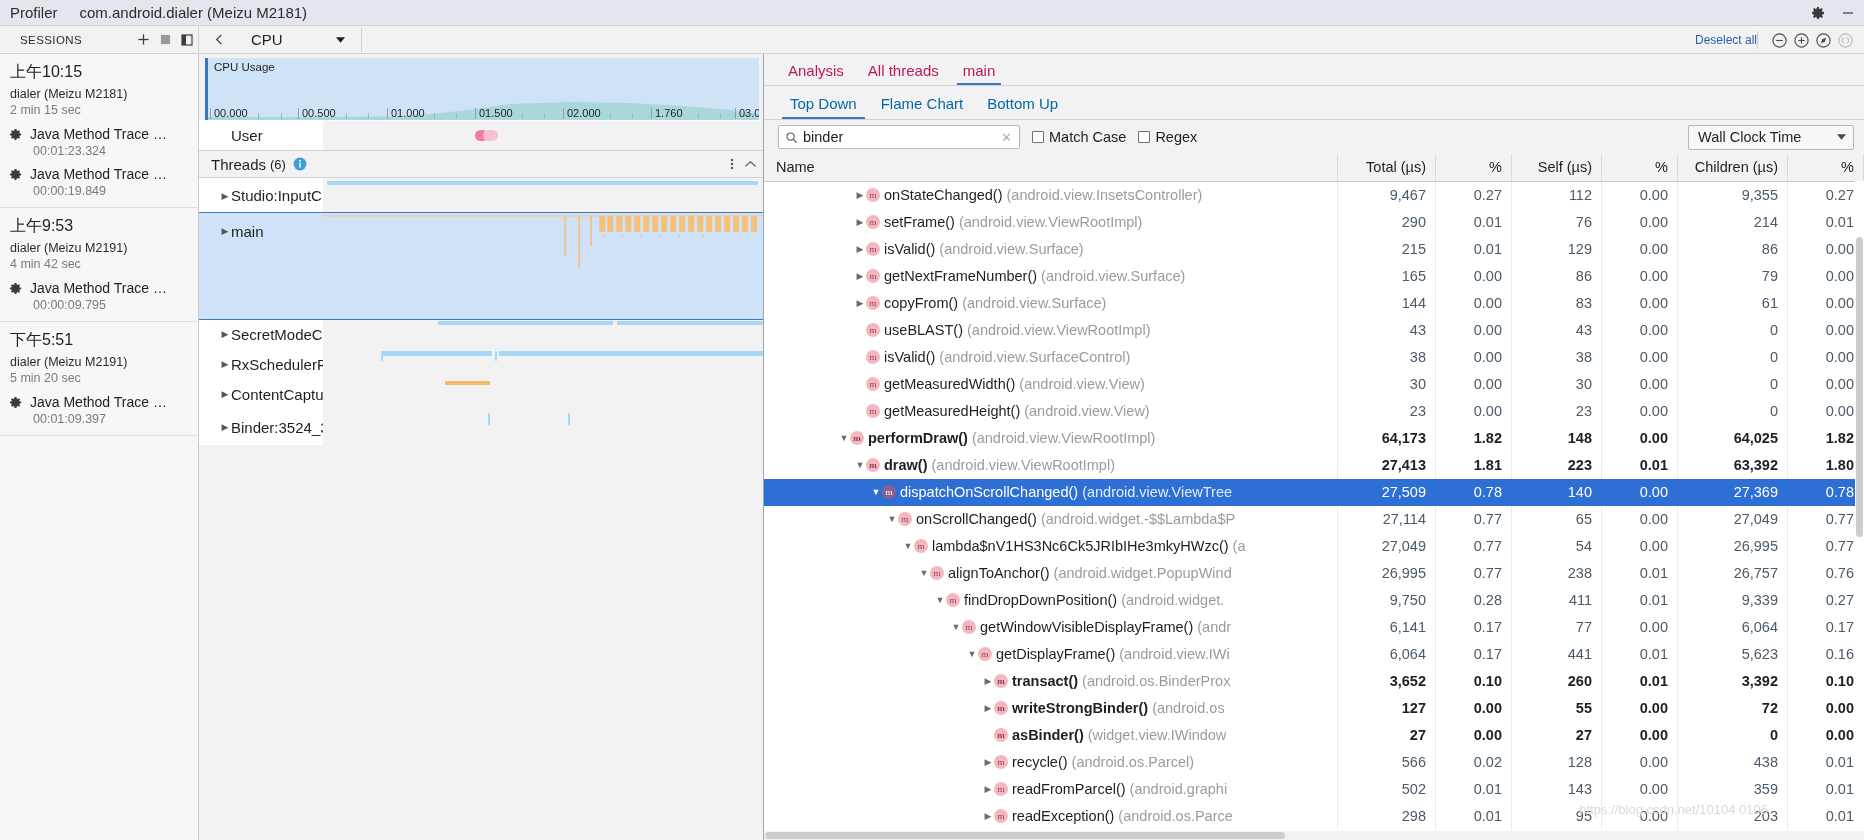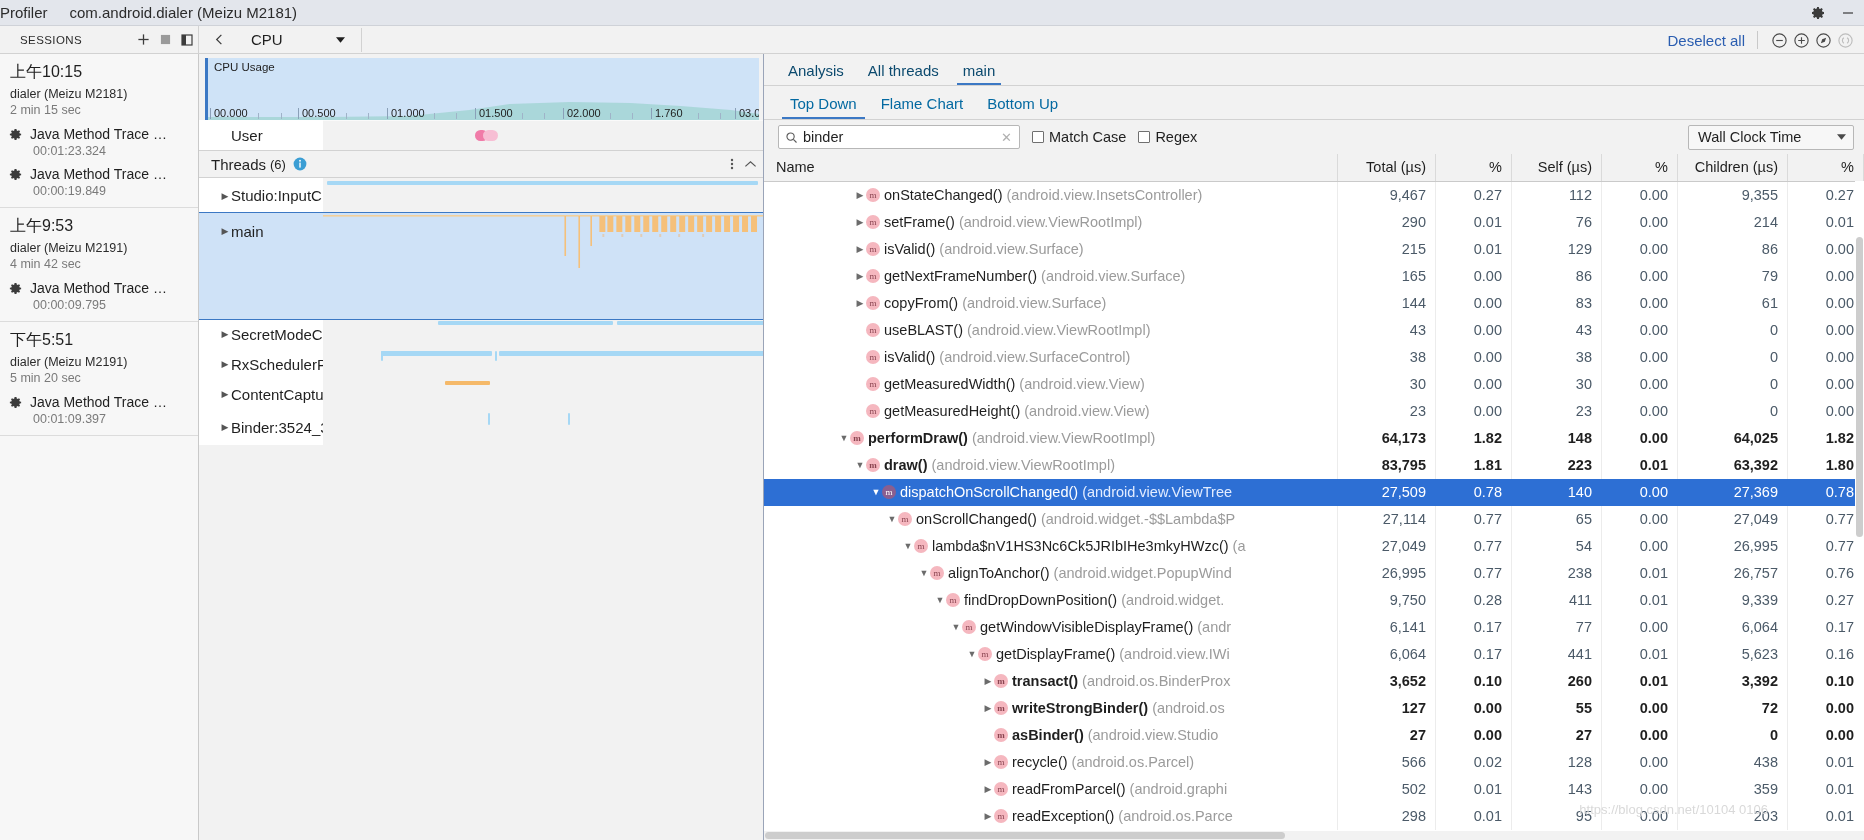--- a/index.html
+++ b/index.html
@@ -9,21 +9,21 @@
     font-family: "Liberation Sans", "DejaVu Sans", sans-serif;
     font-size: 14px;
     color: #1f1f1f;
     overflow: hidden;
   }
   .app { width:1864px; height:840px; position:relative; display:flex; flex-direction:column; }
 
   
   .titlebar {
     height: 26px; background:#e3e6ec; display:flex; align-items:center;
-    border-bottom:1px solid #cfd2d8; flex:0 0 26px;
+    padding-left: 10px; border-bottom:1px solid #cfd2d8; flex:0 0 26px;
     position:relative;
   }
   .titlebar .tb-label { font-size:15px; color:#2b2b2b; }
   .titlebar .tb-title { font-size:15px; color:#2b2b2b; margin-left:22px; }
   .titlebar .tb-right { position:absolute; right:8px; top:0; height:26px; display:flex; align-items:center; gap:14px; }
   .tb-ic { width:16px; height:16px; color:#3b3b3b; display:block; }
 
   
   .toolbar { height: 28px; background:#f2f2f2; display:flex; align-items:center; border-bottom:1px solid #d2d2d2; flex:0 0 28px; position:relative;}
   .sessions-tools { width:199px; height:28px; display:flex; align-items:center; border-right:1px solid #d2d2d2; }
@@ -31,21 +31,21 @@
   .st-btn { width:22px; height:22px; display:flex; align-items:center; justify-content:center; color:#3c3c3c; }
   .cpu-tools { display:flex; align-items:center; gap:0px; padding-left:6px; }
   .back-btn { width:28px; height:26px; display:flex; align-items:center; justify-content:center; color:#3c3c3c; }
   .cpu-select {
     margin-left:10px; height:24px; min-width:108px; display:flex; align-items:center;
     justify-content:space-between; padding:0 6px 0 8px; font-size:15px; color:#1f1f1f;
   }
   .cpu-select .caret { margin-left:22px; }
   .tb-sep { width:1px; height:24px; background:#d2d2d2; margin-left:10px; }
   .toolbar-right { position:absolute; right:8px; top:0; height:28px; display:flex; align-items:center; gap:0; }
-  .deselect { color:#2a5db0; font-size:15px; margin-right:12px; cursor:pointer; }
+  .deselect { color:#2a5db0; font-size:12px; cursor:pointer; }
   .vsep { width:1px; height:18px; background:#c9c9c9; margin-right:10px; }
   .zoom-ic { width:22px; height:22px; display:flex; align-items:center; justify-content:center; color:#4a4a4a; }
   .zoom-ic.disabled { color:#bdbdbd; }
 
   
   .body { flex:1; display:flex; min-height:0; }
 
   
   .sessions { width:199px; background:#f7f7f7; border-right:1px solid #c9c9c9; overflow:hidden; }
   .session-block { border-bottom:1px solid #dcdcdc; padding:6px 0 7px 0; }
@@ -88,21 +88,21 @@
   .thread-label .tri { position:absolute; left:20px; color:#555; font-size:9px; }
   .thread-body { flex:1; background:#f2f2f2; position:relative; }
   .thread-row.selected .thread-label { background:#cfe2f7; }
   .thread-row.selected .thread-body { background:#cfe2f7; }
   .thread-row.selected { outline:2px solid #3b78c4; outline-offset:-1px; z-index:3;}
   .bar { position:absolute; border-radius:1px; }
 
   
   .analysis { flex:1; display:flex; flex-direction:column; background:#fff; min-width:0; }
   .tabs-row { height:32px; background:#f2f2f2; display:flex; align-items:flex-end; padding-left:12px; gap:0; border-bottom:1px solid #d2d2d2;}
-  .tab { padding:0 12px 6px 12px; font-size:15px; color:#0c4a6e; position:relative; cursor:default;}
+  .tab { padding:0 12px 6px 12px; font-size:15px; color:#be185d; position:relative; cursor:default;}
   .tab.active:after { content:""; position:absolute; left:6px; right:6px; bottom:0; height:2.5px; background:#3b78c4; }
   .subtabs-row { height:34px; background:#f2f2f2; display:flex; align-items:flex-end; padding-left:14px; border-bottom:1px solid #d2d2d2;}
   .subtab { padding:0 12px 7px 12px; font-size:15px; color:#0369a1; position:relative; }
   .subtab.active:after { content:""; position:absolute; left:4px; right:4px; bottom:0; height:2.5px; background:#3b78c4; }
 
   .search-row { height:34px; background:#f2f2f2; display:flex; align-items:center; padding:0 10px 0 14px; position:relative; }
   .search-box {
     width:242px; height:24px; background:#fff; border:1px solid #b7b7b7; border-radius:2px;
     display:flex; align-items:center; padding:0 4px 0 6px; gap:5px;
   }
@@ -707,21 +707,21 @@
               </tr>
               <tr class="row bold">
                 <td class="name-col">
                   <div class="cellname" style="padding-left: 90px;">
                     <span class="tri">▼</span>
                     <span class="mi">m</span>
                     <span class="mname">draw()</span>
                     <span class="mclass">(android.view.ViewRootImpl)</span>
                   </div>
                 </td>
-                <td>83,795</td>
+                <td>27,413</td>
                 <td>1.81</td>
                 <td>223</td>
                 <td>0.01</td>
                 <td>63,392</td>
                 <td>1.80</td>
               </tr>
               <tr class="row sel">
                 <td class="name-col">
                   <div class="cellname" style="padding-left: 106px;">
                     <span class="tri">▼</span>
@@ -864,21 +864,21 @@
                 <td>0.00</td>
                 <td>72</td>
                 <td>0.00</td>
               </tr>
               <tr class="row bold">
                 <td class="name-col">
                   <div class="cellname" style="padding-left: 218px;">
                     <span class="tri empty"></span>
                     <span class="mi">m</span>
                     <span class="mname">asBinder()</span>
-                    <span class="mclass">(android.view.Studio</span>
+                    <span class="mclass">(widget.view.IWindow</span>
                   </div>
                 </td>
                 <td>27</td>
                 <td>0.00</td>
                 <td>27</td>
                 <td>0.00</td>
                 <td>0</td>
                 <td>0.00</td>
               </tr>
               <tr class="row">

